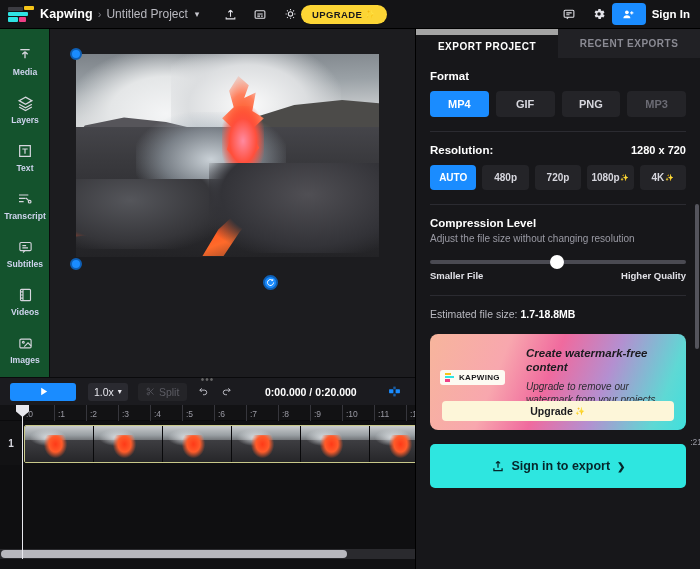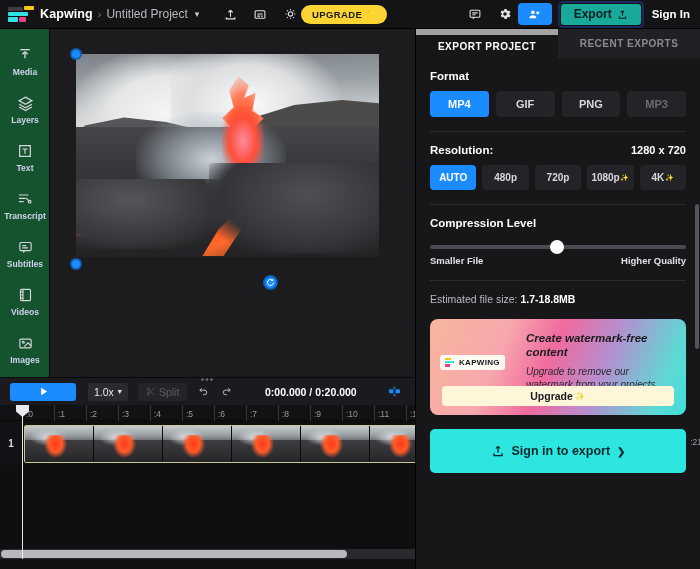--- a/index.html
+++ b/index.html
@@ -276,28 +276,20 @@
         <path d="M19.4 13a7.8 7.8 0 000-2l2-1.5-2-3.5-2.4 1a7.6 7.6 0 00-1.7-1l-.4-2.5h-4l-.4 2.5a7.6 7.6 0 00-1.7 1l-2.4-1-2 3.5L6.6 11a7.8 7.8 0 000 2l-2 1.5 2 3.5 2.4-1c.5.4 1.1.8 1.7 1l.4 2.5h4l.4-2.5c.6-.2 1.2-.6 1.7-1l2.4 1 2-3.5-2-1.5zM12 15a3 3 0 110-6 3 3 0 010 6z"></path>
         </svg>
     </div>
     <div class="people-btn">
       <svg width="15" height="13" viewBox="0 0 24 24" fill="currentColor">
         <circle cx="9" cy="8" r="3.4"></circle>
           <path d="M2.5 19c0-3.4 2.9-5.4 6.5-5.4s6.5 2 6.5 5.4z"></path>
         <path d="M18 6v6M15 9h6" stroke="currentColor" stroke-width="2" fill="none"></path>
         </svg>
     </div>
-    <div class="export-wrap">
-      <div class="export-btn">
-        <span>Export</span>
-        <svg width="11" height="11" viewBox="0 0 24 24" fill="none" stroke="currentColor" stroke-width="2.2">
-          <path d="M12 15V4M12 4l-3.5 3.5M12 4l3.5 3.5M5 16v4h14v-4"></path>
-          </svg>
-      </div>
-    </div>
     <span class="signin">Sign In</span>
   </div>
 
   <div class="sidebar">
     <div class="sb-item">
       <span class="sb-ico">
         <svg width="16" height="16" viewBox="0 0 24 24" fill="none" stroke="currentColor" stroke-width="2">
           <path d="M12 17V7M12 7l-4 4M12 7l4 4"></path>
             <path d="M5 4h14"></path>
           </svg>
@@ -548,20 +540,21 @@
           </div>
         <div class="rchip">
           <span>4K</span>
           <span style="font-size:7px;">✨</span>
           </div>
       </div>
 
       <div class="rule"></div>
 
       <div class="sec-title" style="margin-bottom:3px;">Compression Level</div>
+      <div class="sub">Adjust the file size without changing resolution</div>
       <div class="slider">
         <div class="sl-knob"></div>
       </div>
       <div class="sl-labels">
         <span>Smaller File</span>
         <span>Higher Quality</span>
       </div>
 
       <div class="rule"></div>
 

